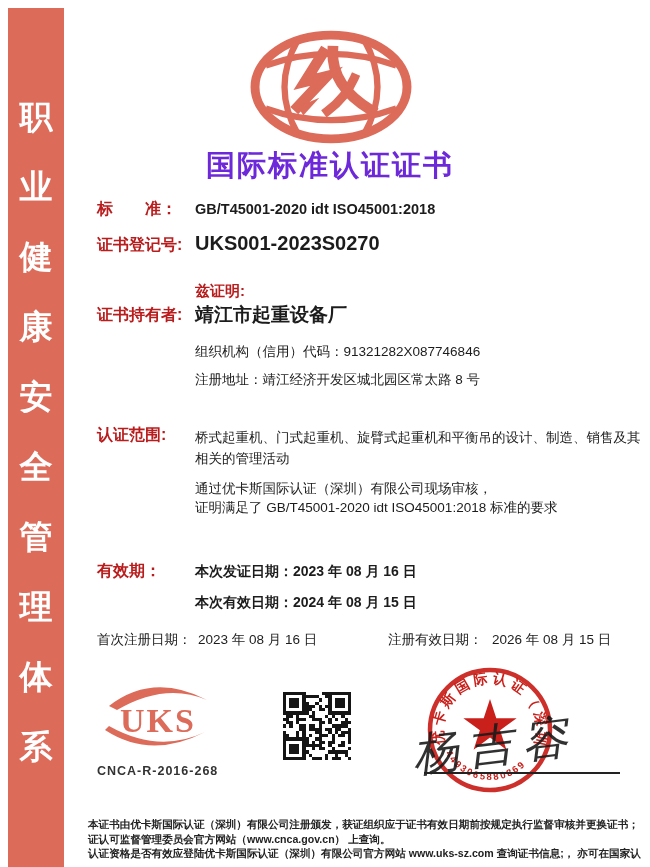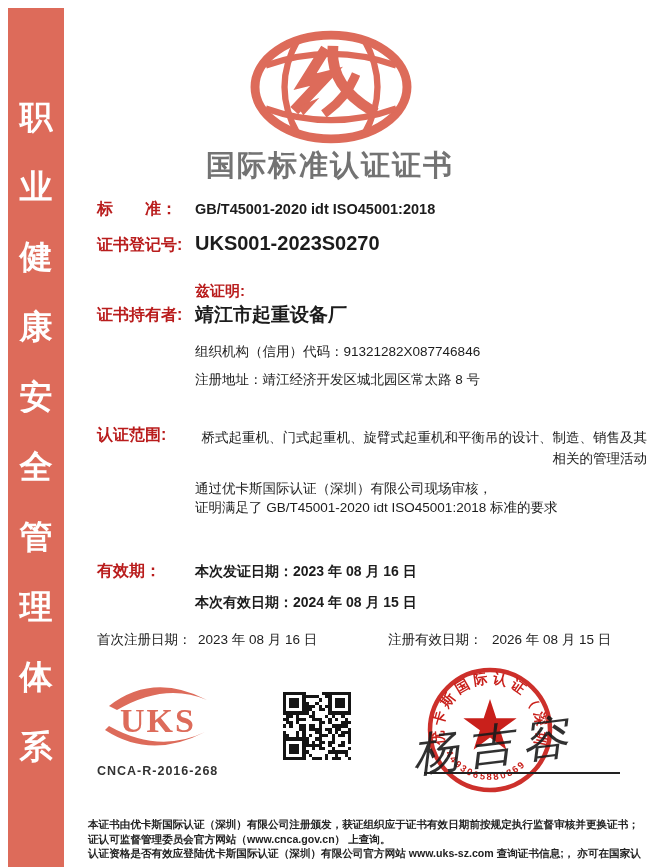--- a/index.html
+++ b/index.html
@@ -6,26 +6,26 @@
   .page{position:relative;width:650px;height:867px;background:#fff;overflow:hidden;
         font-family:"Liberation Sans",sans-serif;color:#1c1c1c;}
   
   .sidebar{position:absolute;left:8px;top:8px;width:56px;height:859px;background:#dd6b5a;
            display:flex;flex-direction:column;align-items:center;padding-top:92px;box-sizing:border-box;gap:37px;}
   .sidebar span{color:#fff;font-size:33px;font-weight:bold;line-height:1;}
   
   .logo{position:absolute;left:246px;top:28px;}
   
   .title{position:absolute;left:90px;top:146px;width:480px;margin:0;text-align:center;
-         font-size:29px;font-weight:bold;letter-spacing:2px;color:#737373;}
+         font-size:29px;font-weight:bold;letter-spacing:2px;color:#6d28d9;}
   
   .lbl{position:absolute;font-weight:bold;color:#b91c1c;}
   .val{position:absolute;color:#1c1c1c;}
   .b{font-weight:bold;}
-  .small{font-size:13.5px;text-align:right;}
+  .small{font-size:13.5px;}
   
   .cnca{position:absolute;left:97px;top:764px;font-size:12.5px;font-weight:bold;letter-spacing:1px;color:#333;}
   .qr{position:absolute;left:283px;top:692px;width:68px;height:68px;background:#fff;
       display:grid;grid-template-columns:repeat(21,1fr);grid-template-rows:repeat(21,1fr);}
   .qr i{display:block;}
   .qr i.d{background:#151515;}
   .seal{position:absolute;left:424px;top:664px;}
   .seal-ring{fill:none;stroke:#c9201b;stroke-width:4.5;opacity:.93;}
   .seal-text{font-size:14px;letter-spacing:4px;fill:#c9201b;font-weight:bold;}
   .seal-num{font-size:9.5px;letter-spacing:2px;fill:#c9201b;font-weight:bold;}

